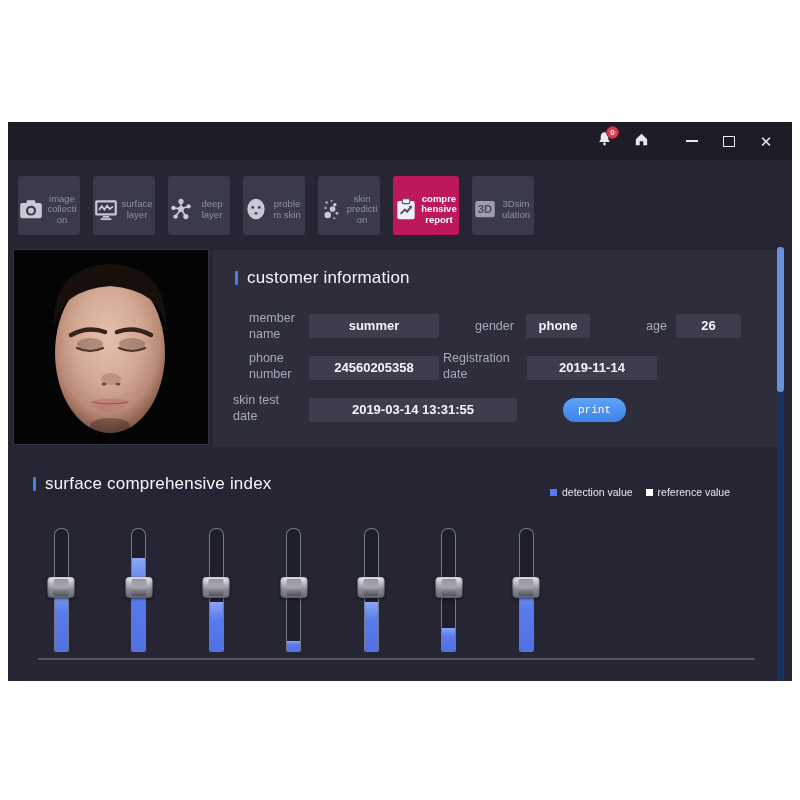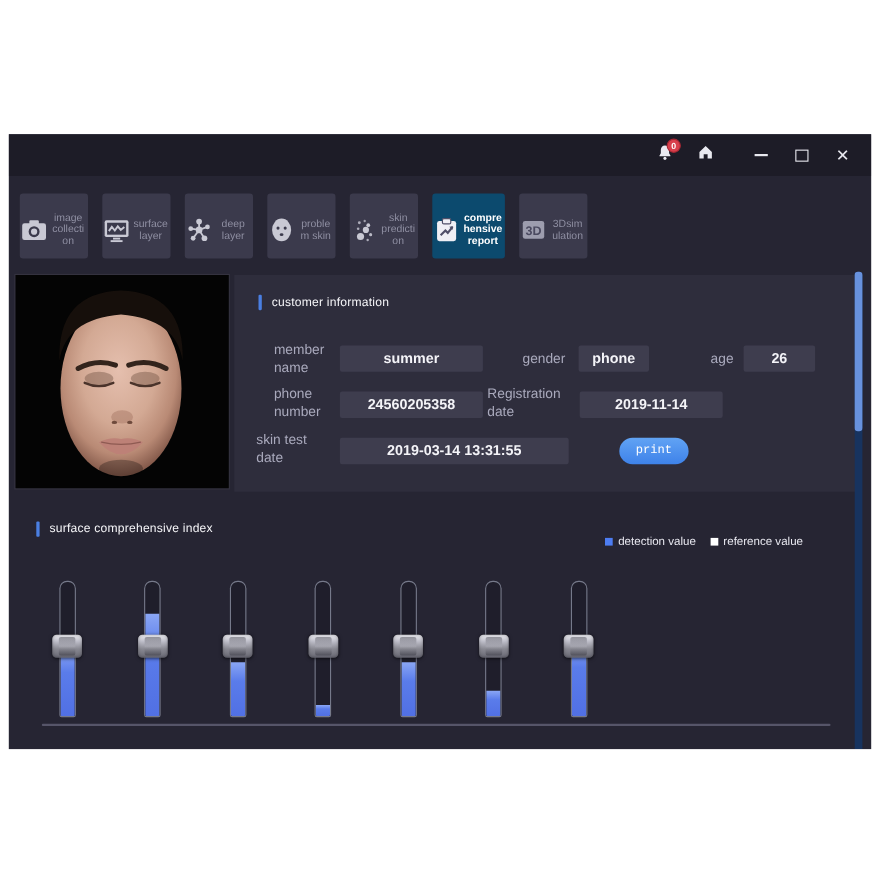--- a/index.html
+++ b/index.html
@@ -14,34 +14,34 @@
   .tb-btn { position:relative; display:flex; align-items:center; justify-content:center; width:20px; height:24px; cursor:pointer; color:#e9e9f0; }
   .bell-badge { position:absolute; top:-3px; right:-5px; width:13px; height:13px; border-radius:50%; background:#d83f4c; border:1px solid #a52733; color:#fff; font-size:8px; line-height:11px; text-align:center; font-weight:bold; }
   .btn-home { margin-right:14px; }
   .glyph-min { width:12px; height:0; border-top:2px solid #e9e9f0; display:inline-block; }
   .glyph-max { width:12px; height:11px; border:1.6px solid #e9e9f0; display:inline-block; }
   .glyph-close { font-size:15px; line-height:15px; color:#e9e9f0; }
 
   
   .toolbar { position:absolute; left:10px; top:54px; display:flex; gap:13px; }
   .tile { width:62px; height:59px; background:#3b3a4c; border-radius:3px; display:flex; flex-direction:row; align-items:center; justify-content:flex-start; padding-top:6px; cursor:pointer; }
-  .tile.selected { background:#0c4a6e; width:66px; }
+  .tile.selected { background:#be185d; width:66px; }
   .tile-icon { width:26px; height:26px; flex:0 0 auto; }
   .tile-icon svg { width:26px; height:26px; display:block; }
   .tile-label { margin-top:2px; font-size:9.5px; line-height:10.5px; color:#8f8fa2; text-align:center; overflow-wrap:anywhere; padding:0 2px; }
   .tile.selected .tile-label { color:#ffffff; font-weight:bold; }
 
   
   .face-panel { position:absolute; left:6px; top:128px; width:194px; height:194px; background:#000; outline:1px solid #34323f; }
 
   
   .cust-panel { position:absolute; left:205px; top:128px; width:565px; height:197px; background:#2e2d3c; }
   .sec-head { position:absolute; display:flex; align-items:center; gap:9px; }
   .sec-bar { width:3px; height:14px; border-radius:1px; }
-  .sec-title { font-size:11px; color:#f5f5f8; letter-spacing:.2px; }
+  .sec-title { font-size:17px; color:#f5f5f8; letter-spacing:.2px; }
   .cust-panel .sec-head { left:22px; top:18px; }
 
   .fld-label { position:absolute; font-size:12.5px; line-height:16px; color:#a9a9bc; }
   .fld { position:absolute; height:24px; background:#3e3d4e; border-radius:2px; color:#f4f4f8; font-size:13px; font-weight:bold; text-align:center; line-height:24px; cursor:text; }
   .print-btn { position:absolute; width:63px; height:24px; border:none; border-radius:12px; background:linear-gradient(180deg,#61a3f4,#3e82e9); color:#fff; font-size:11px; font-family:Liberation Mono, monospace; cursor:pointer; }
 
   
   .scrollbar { position:absolute; left:769px; top:125px; width:7px; height:533px; background:#17335f; border-radius:3px; cursor:pointer; }
   .scroll-thumb { position:absolute; left:0; top:0; width:7px; height:145px; background:#6791dd; border-radius:3px; }
 

